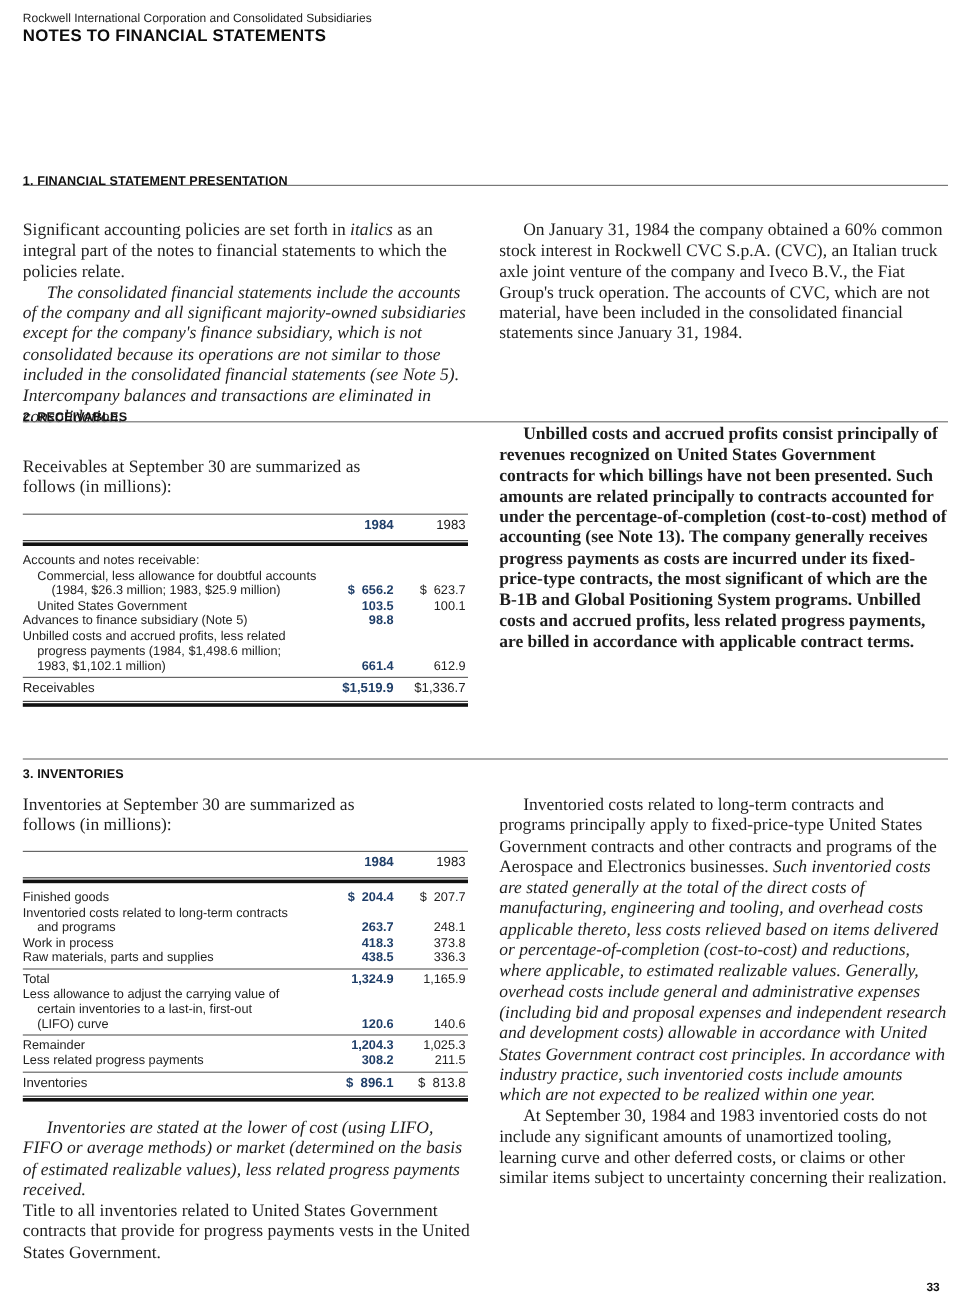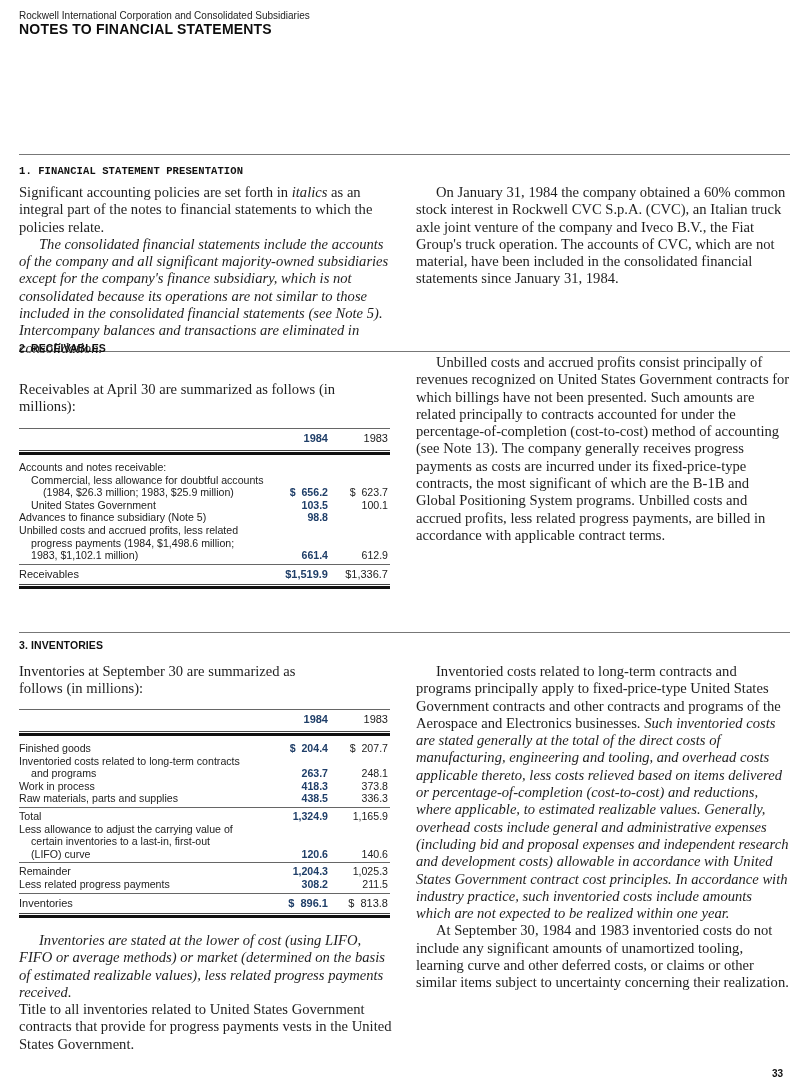--- a/index.html
+++ b/index.html
@@ -36,36 +36,36 @@
 
   #page-number { position: absolute; left: 772px; top: 1068px; font-size: 10px; font-weight: 900; color: #111; }
 </style>
 </head>
 <body>
 
 <div id="hdr-company" class="sans">Rockwell International Corporation and Consolidated Subsidiaries</div>
 <div id="hdr-title" class="sans">NOTES TO FINANCIAL STATEMENTS</div>
 
 <div class="sec-rule" style="top:154px;"></div>
-<div class="sec-title sans" style="top:165px;font-family:Liberation Mono, monospace;">1. FINANCIAL STATEMENT PRESENTATION</div>
+<div class="sec-title sans" style="top:145px;">1. FINANCIAL STATEMENT PRESENTATION</div>
 
 <div class="para serif" style="left:19px; top:184px; width:374px;">
   <p><span>Significant accounting policies are set forth in </span><span class="it">italics</span><span> as an integral part of the notes to financial statements to which the policies relate.</span></p>
   <p class="indent it">The consolidated financial statements include the accounts of the company and all significant majority-owned subsidiaries except for the company's finance subsidiary, which is not consolidated because its operations are not similar to those included in the consolidated financial statements (see Note 5). Intercompany balances and transactions are eliminated in consolidation.</p>
 </div>
 
 <div class="para serif" style="left:416px; top:184px; width:374px;">
   <p class="indent">On January 31, 1984 the company obtained a 60% common stock interest in Rockwell CVC S.p.A. (CVC), an Italian truck axle joint venture of the company and Iveco B.V., the Fiat Group's truck operation. The accounts of CVC, which are not material, have been included in the consolidated financial statements since January 31, 1984.</p>
 </div>
 
 <div class="sec-rule" style="top:351px;"></div>
 <div class="sec-title sans" style="top:342px;">2. RECEIVABLES</div>
 
 <div class="para serif" style="left:19px; top:381px; width:320px;">
-  <p>Receivables at April 30 are summarized as follows (in millions):</p>
+  <p>Receivables at September 30 are summarized as follows (in millions):</p>
 </div>
 
 <div class="tbl sans" style="top:428px;">
   <div class="topline"></div>
   <div class="hdr">
     <span class="b84" style="right:62px;">1984</span>
     <span style="right:2px;">1983</span>
   </div>
   <div class="dbl"></div>
   <div class="thick"></div>
@@ -104,21 +104,21 @@
   <div class="sep"></div>
   <div class="row" style="font-size:11px; line-height:14px;">
       <span class="lbl l1">Receivables</span>
       <span class="v84">$1,519.9</span>
       <span class="v83">$1,336.7</span>
     </div>
   <div class="dbl" style="margin-top:3px;"></div>
   <div class="thick"></div>
 </div>
 
-<div class="para serif" style="left:416px; top:354px; width:374px;">
+<div class="para serif" style="left:416px; top:354px; width:374px;font-weight:bold;">
   <p class="indent">Unbilled costs and accrued profits consist principally of revenues recognized on United States Government contracts for which billings have not been presented. Such amounts are related principally to contracts accounted for under the percentage-of-completion (cost-to-cost) method of accounting (see Note 13). The company generally receives progress payments as costs are incurred under its fixed-price-type contracts, the most significant of which are the B-1B and Global Positioning System programs. Unbilled costs and accrued profits, less related progress payments, are billed in accordance with applicable contract terms.</p>
 </div>
 
 <div class="sec-rule" style="top:632px;"></div>
 <div class="sec-title sans" style="top:639px;">3. INVENTORIES</div>
 
 <div class="para serif" style="left:19px; top:663px; width:320px;">
   <p>Inventories at September 30 are summarized as follows (in millions):</p>
 </div>
 

